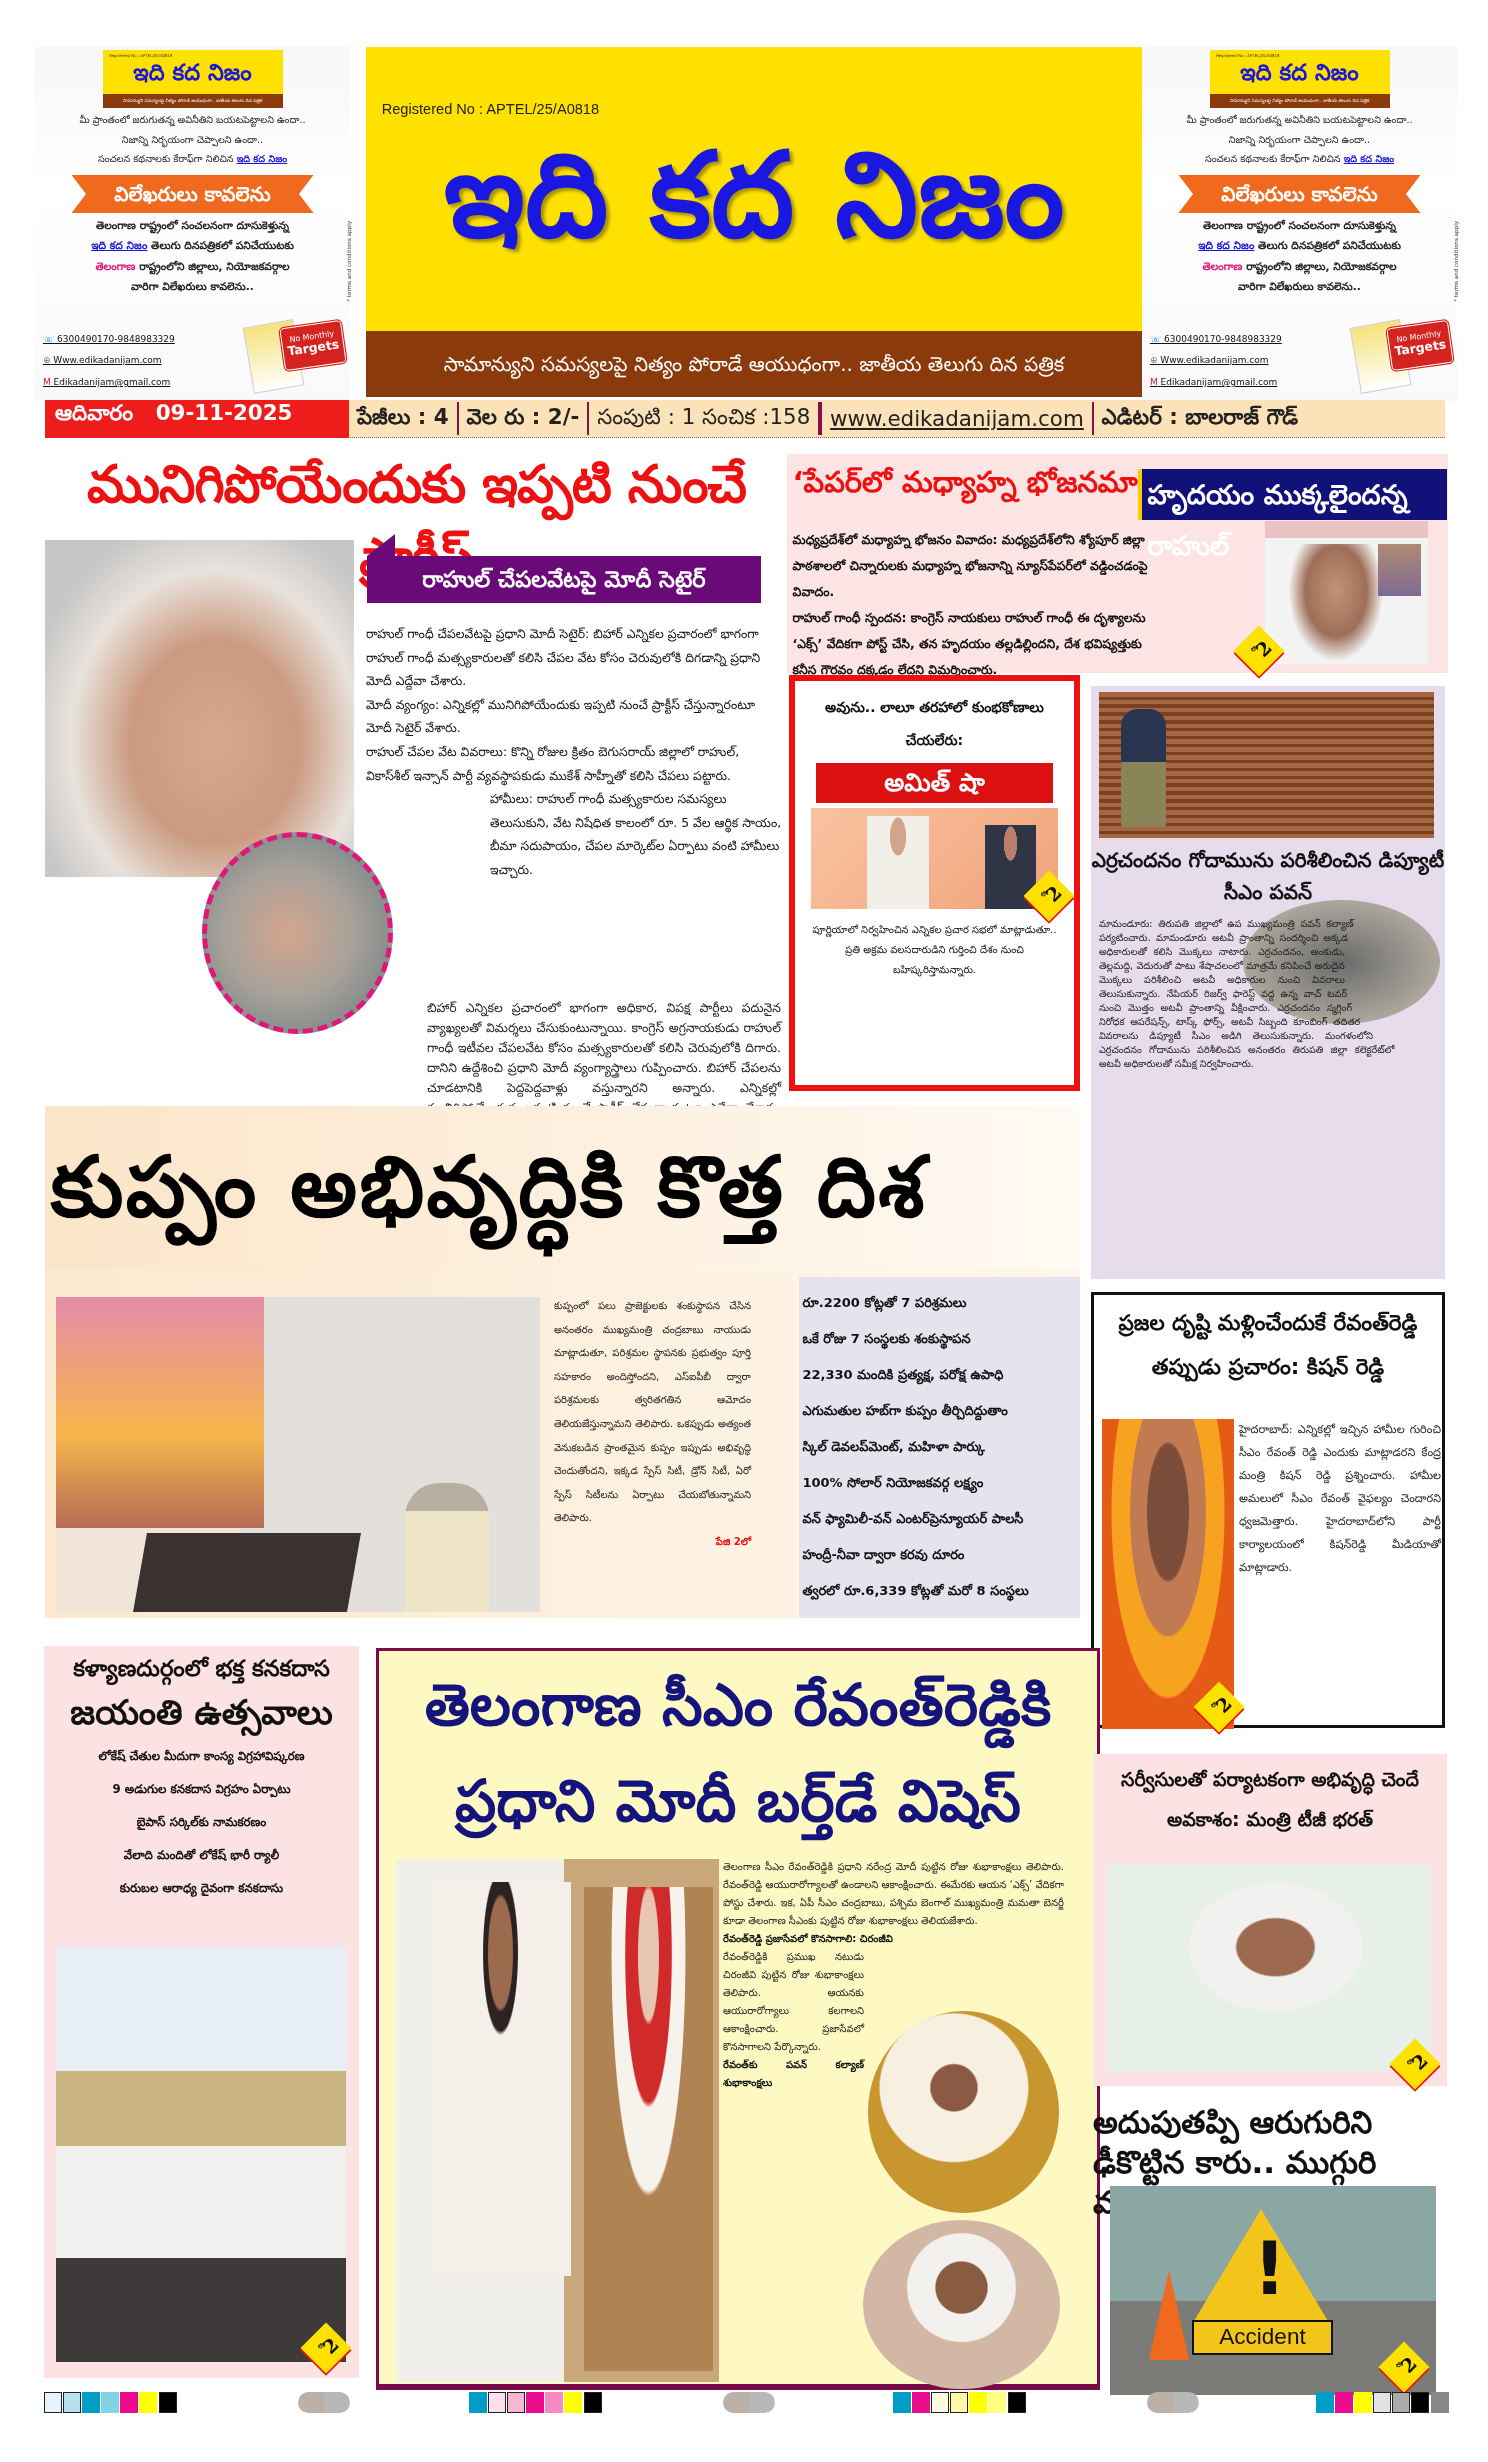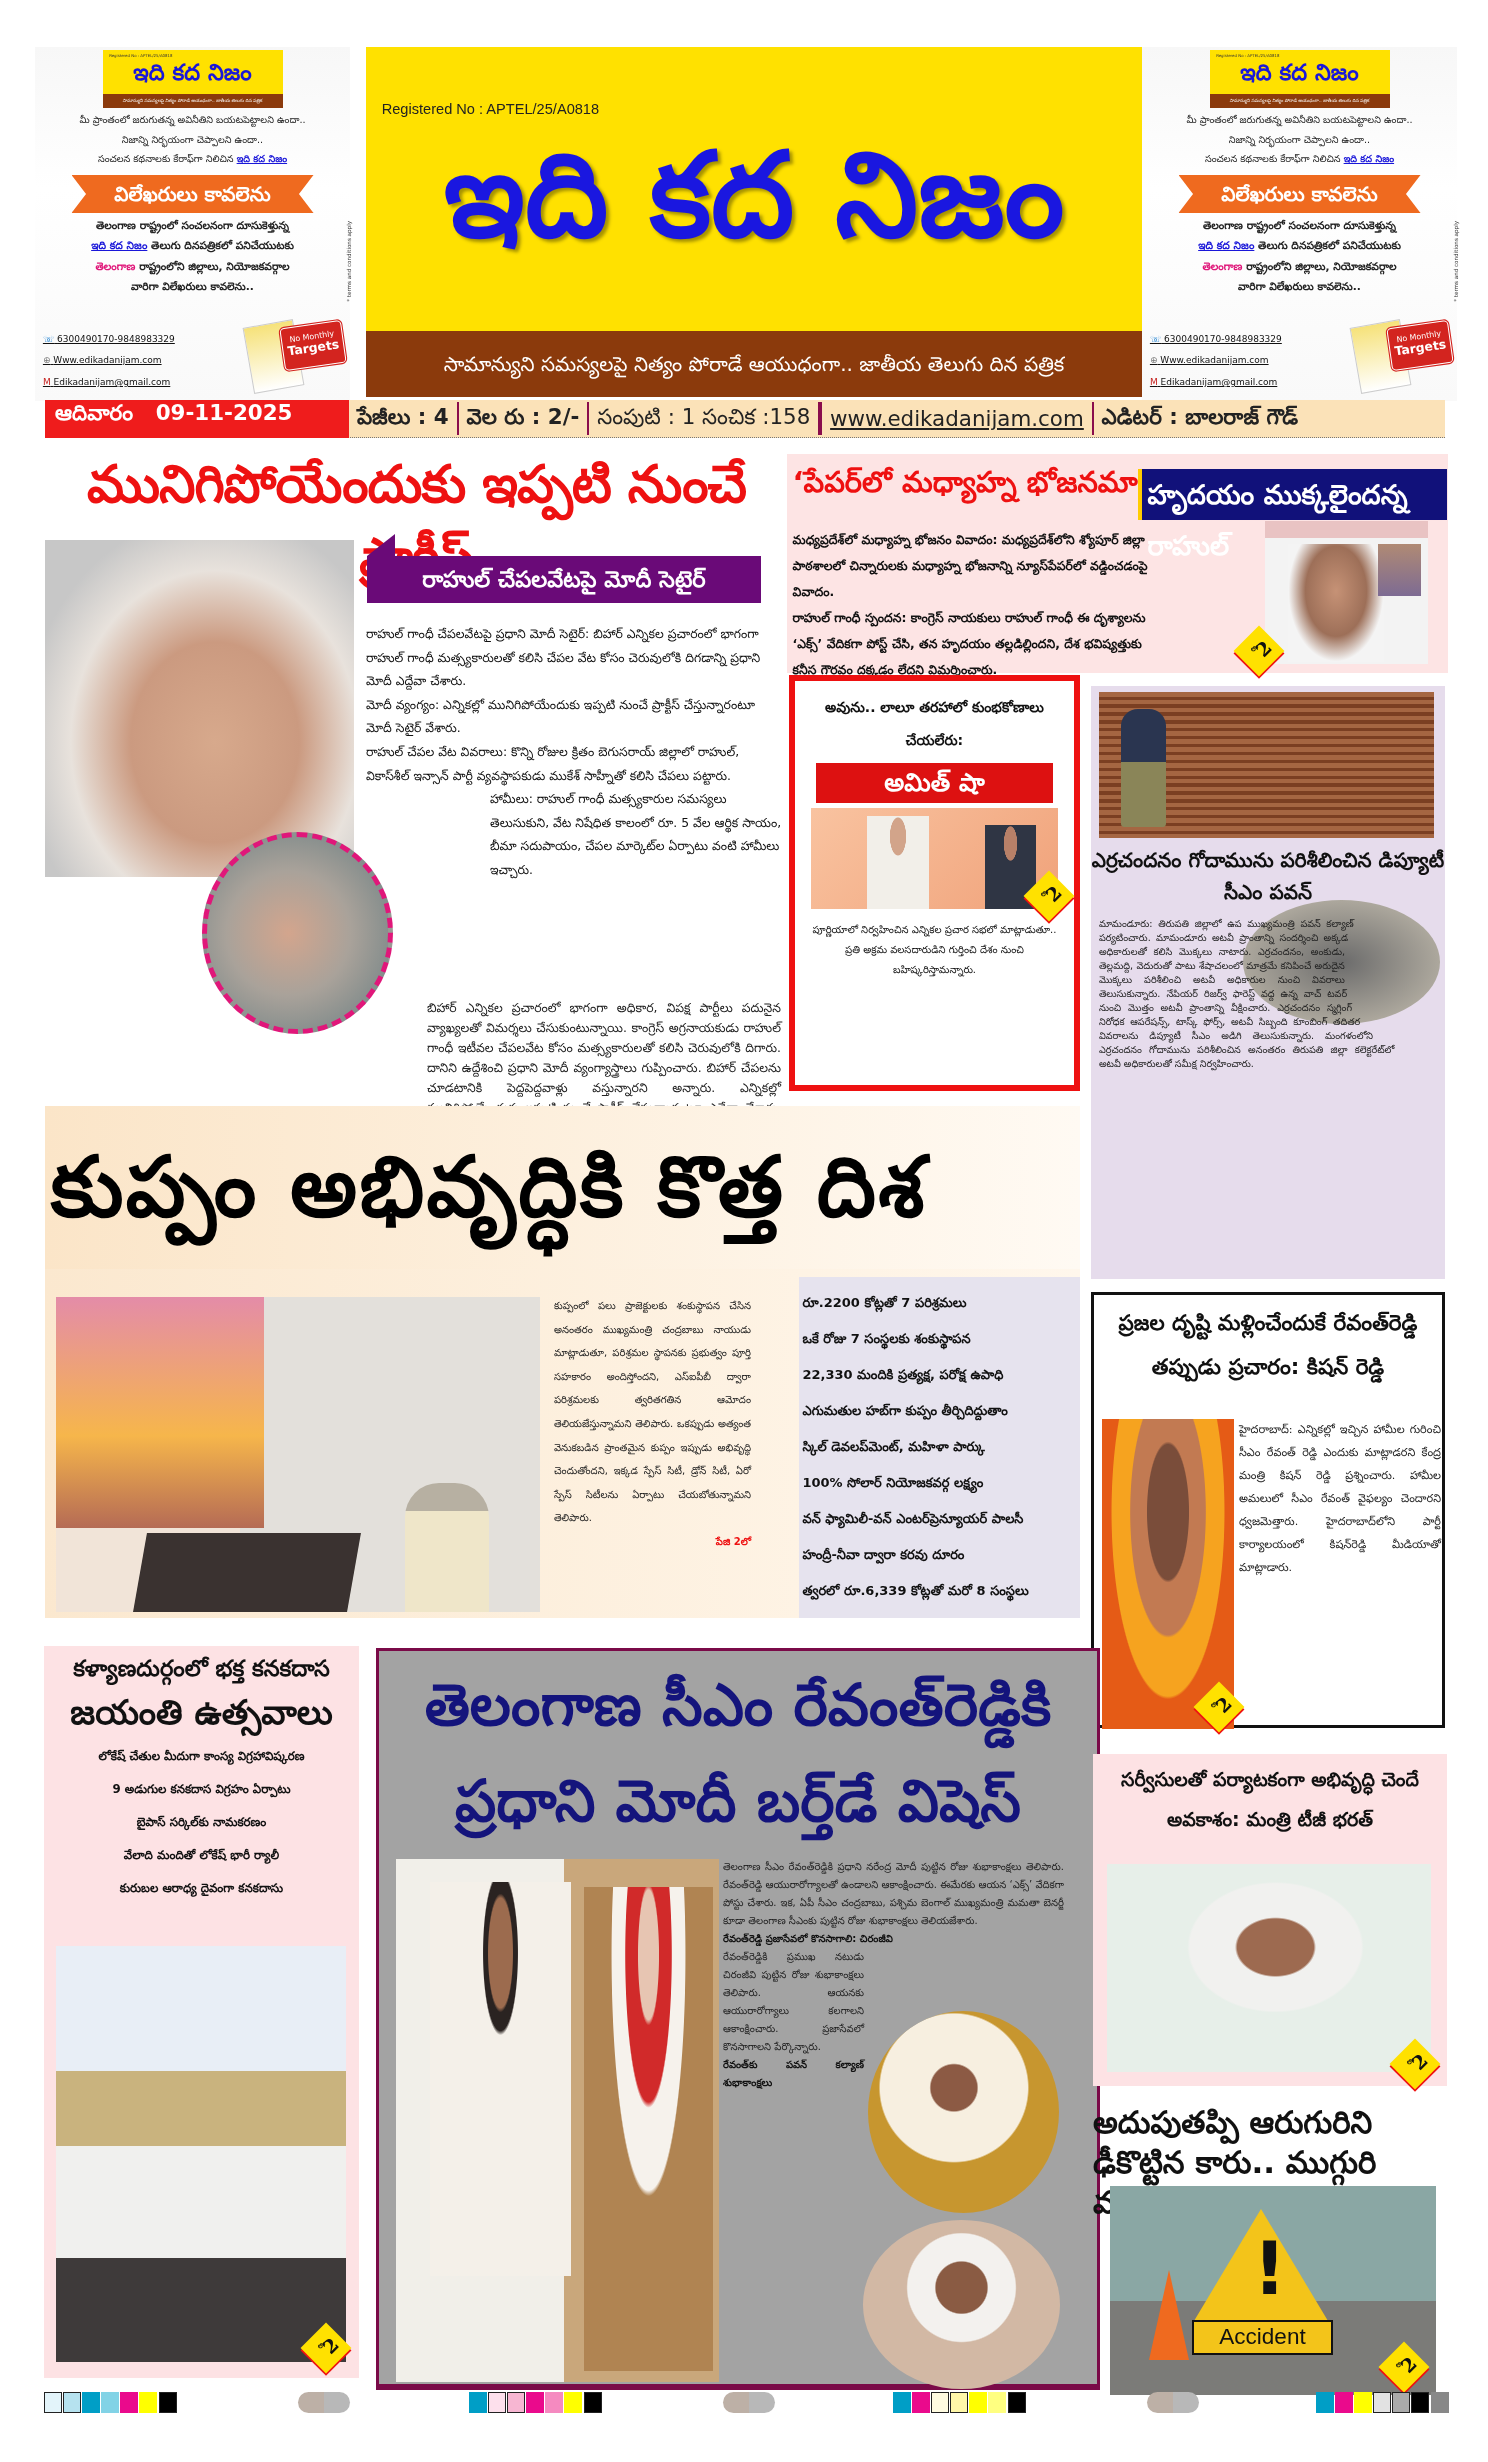--- a/index.html
+++ b/index.html
@@ -93,21 +93,21 @@
 
   
   .kalyan { left:44px; top:1646px; width:315px; height:732px; background:#fde2e4; text-align:center; }
   .kalyan .h1 { font-size:22.5px; font-weight:bold; margin-top:9px; }
   .kalyan .h2 { font-size:34px; font-weight:900; margin-top:4.5px; }
   .kalyan .bul { font-size:11.8px; font-weight:bold; line-height:33px; margin-top:0; }
   .kalyan .bul:first-of-type { margin-top:28px; }
   .kalyan .ph { position:absolute; left:12.4px; top:300px; width:290px; height:416px; background: linear-gradient(180deg,#e8eef6 0 30%, #c9b37e 30% 48%, #f0f0ee 48% 75%, #3e3a3a 75%); }
 
   
-  .rev { left:376px; top:1648px; width:724px; height:742px; border:3.4px solid #7a0a48; border-bottom-width:6.7px; background:#a3a3a3; }
+  .rev { left:376px; top:1648px; width:724px; height:742px; border:3.4px solid #7a0a48; border-bottom-width:6.7px; background:#fef9c3; }
   .rev .h { position:absolute; left:0; right:0; top:5.6px; font-size:58px; font-weight:bold; color:#14147c; line-height:96px; text-align:center; }
   .rev .ph { position:absolute; left:17px; top:208px; width:323px; height:523px; background: linear-gradient(90deg,#f1efe9 0 52%, #c9a77b 52%); }
   .rev .ph .r { position:absolute; left:34px; top:22.5px; width:141px; height:394px; background: radial-gradient(ellipse at 50% 18%,#9c6b4e 0 12%, #2a2321 13% 17%, #f4f0e9 18%); }
   .rev .ph .m { position:absolute; right:5.6px; top:28px; width:129px; height:484px; background: radial-gradient(ellipse at 50% 14%,#e7c5b2 0 11%, #d12a2a 12% 25%, #f6f2ec 26% 40%, #b08452 41%); }
   .rev .body { position:absolute; left:344px; top:207px; width:341px; font-size:10px; line-height:18px; text-align: justify; color:#222; }
   .rev .sub { font-weight:bold; color:#111; }
   .rev .chiru { position:absolute; left:489px; top:360px; width:191px; height:202px; border-radius:50%; background: radial-gradient(circle at 45% 38%,#8c5a44 0 14%, #f7efe0 15% 45%, #c7962f 46%); }
   .rev .pawan2 { position:absolute; left:484px; top:569px; width:197px; height:169px; border-radius:50%; background: radial-gradient(circle at 50% 40%,#8a5b43 0 18%, #f3f1ee 19% 38%, #d2b8a4 39%); }
 
   

